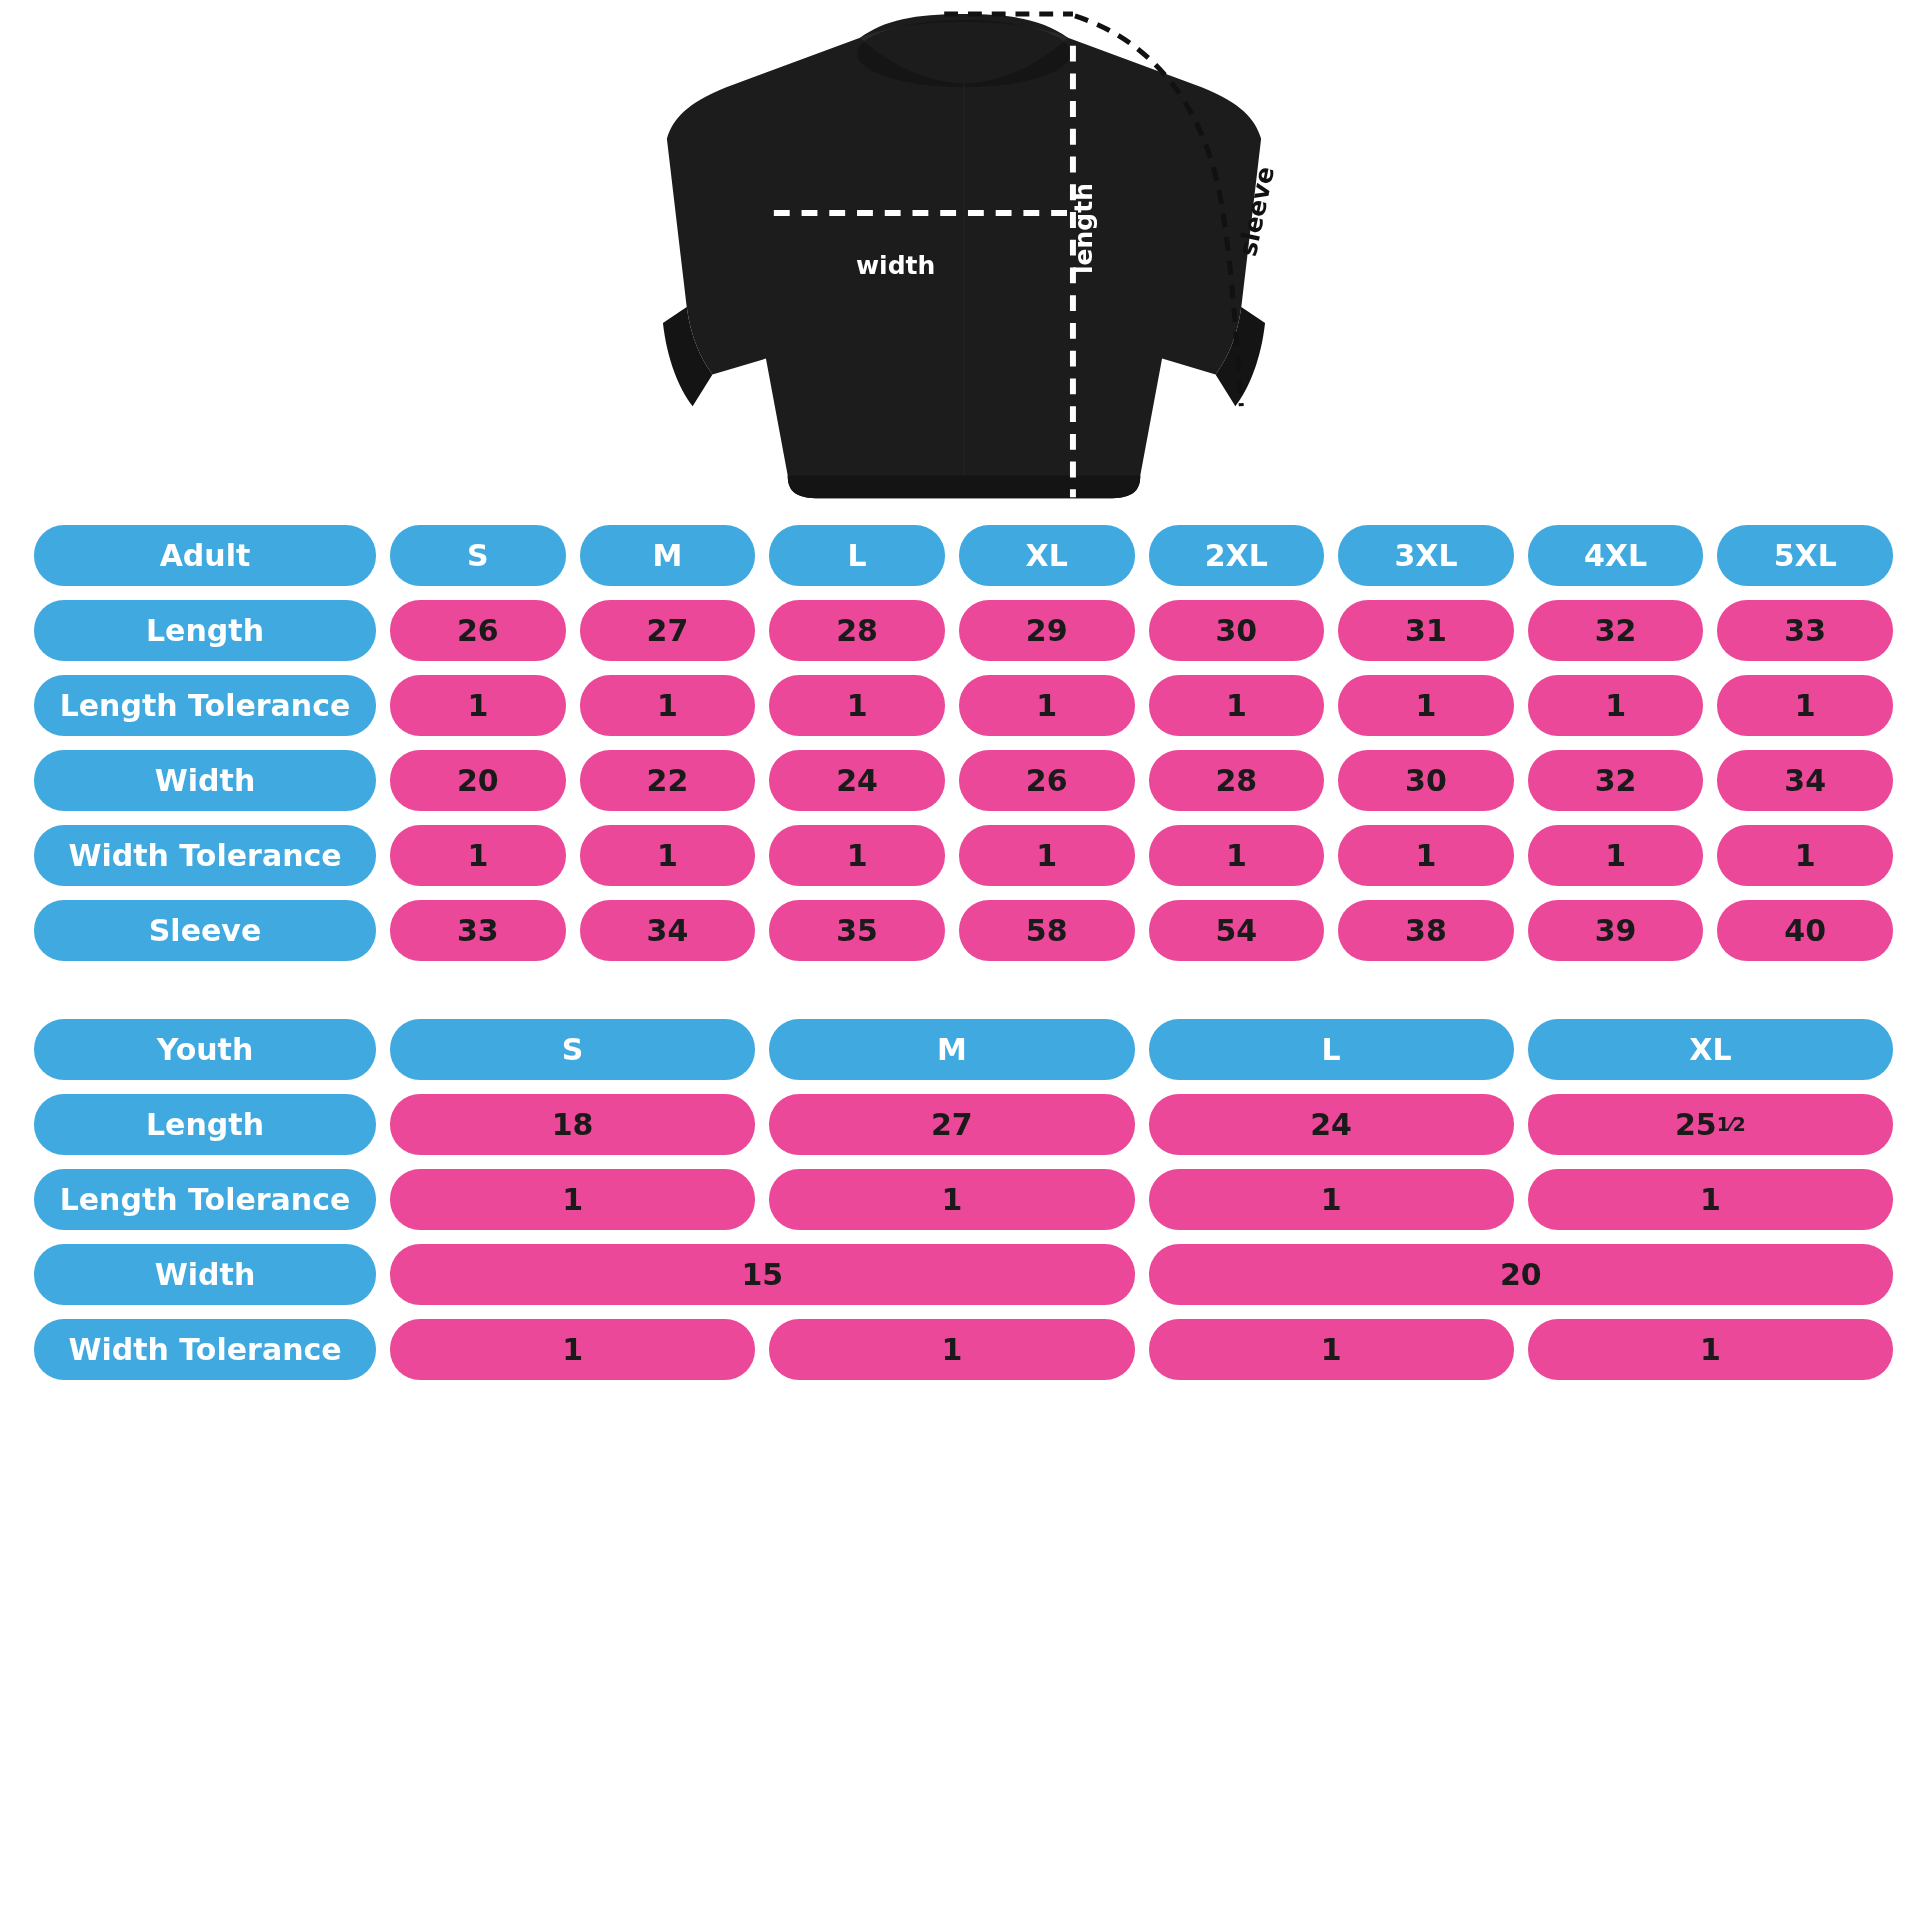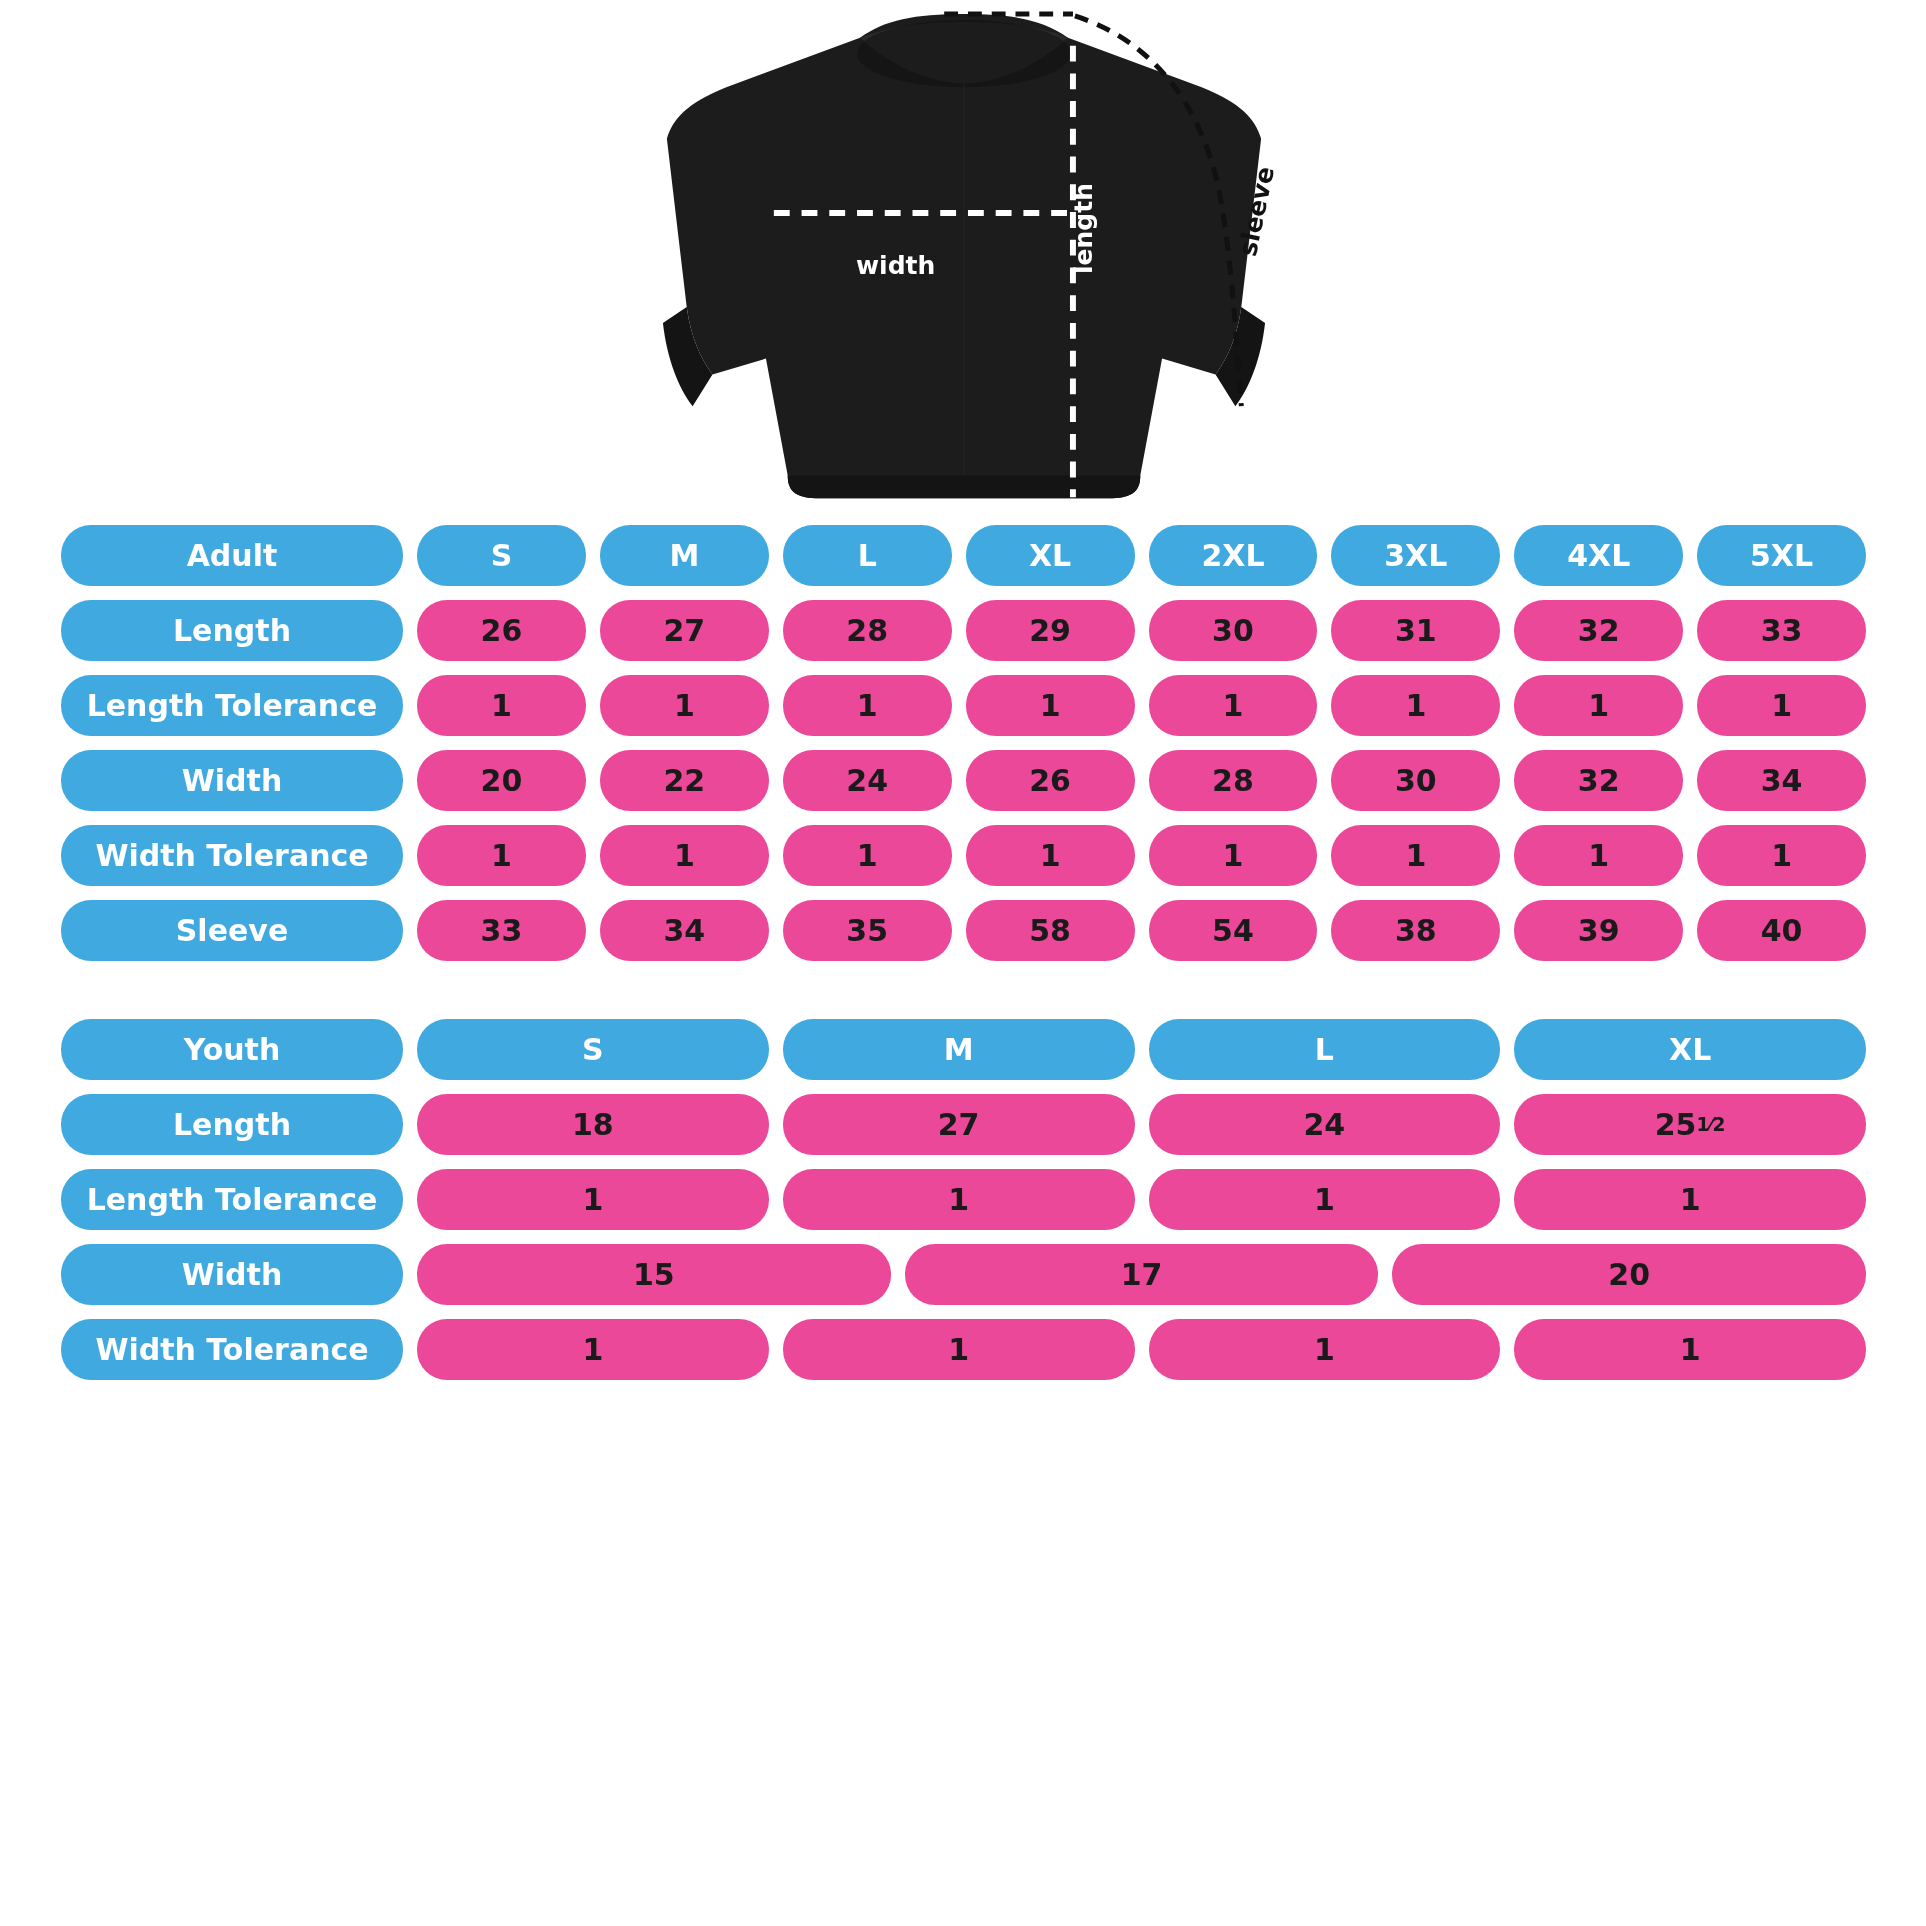--- a/index.html
+++ b/index.html
@@ -58,21 +58,21 @@
     transform: rotate(180deg);
   }
   #label-sleeve {
     left: 1242px; top: 156px;
     writing-mode: vertical-rl;
     transform: rotate(192deg);
     color: #111111;
   }
 
   
-  .table-block { padding: 0 61px; }
+  .table-block { padding: 0 34px; }
   .srow {
     display: flex;
     align-items: stretch;
     margin-bottom: 14px;
     gap: 14px;
   }
   .rowhead {
     width: 342px;
     flex: 0 0 342px;
     background: #3fa9e0;
@@ -271,21 +271,20 @@
         <div class="cell val">1</div>
         <div class="cell val">1</div>
         <div class="cell val">1</div>
       </div>
     </div>
 
     <div class="srow">
       <div class="rowhead">Width</div>
       <div class="cells">
         <div class="cell val">15</div>
-        <div class="cell val">17</div>
         <div class="cell val">20</div>
       </div>
     </div>
 
     <div class="srow">
       <div class="rowhead">Width Tolerance</div>
       <div class="cells">
         <div class="cell val">1</div>
         <div class="cell val">1</div>
         <div class="cell val">1</div>

